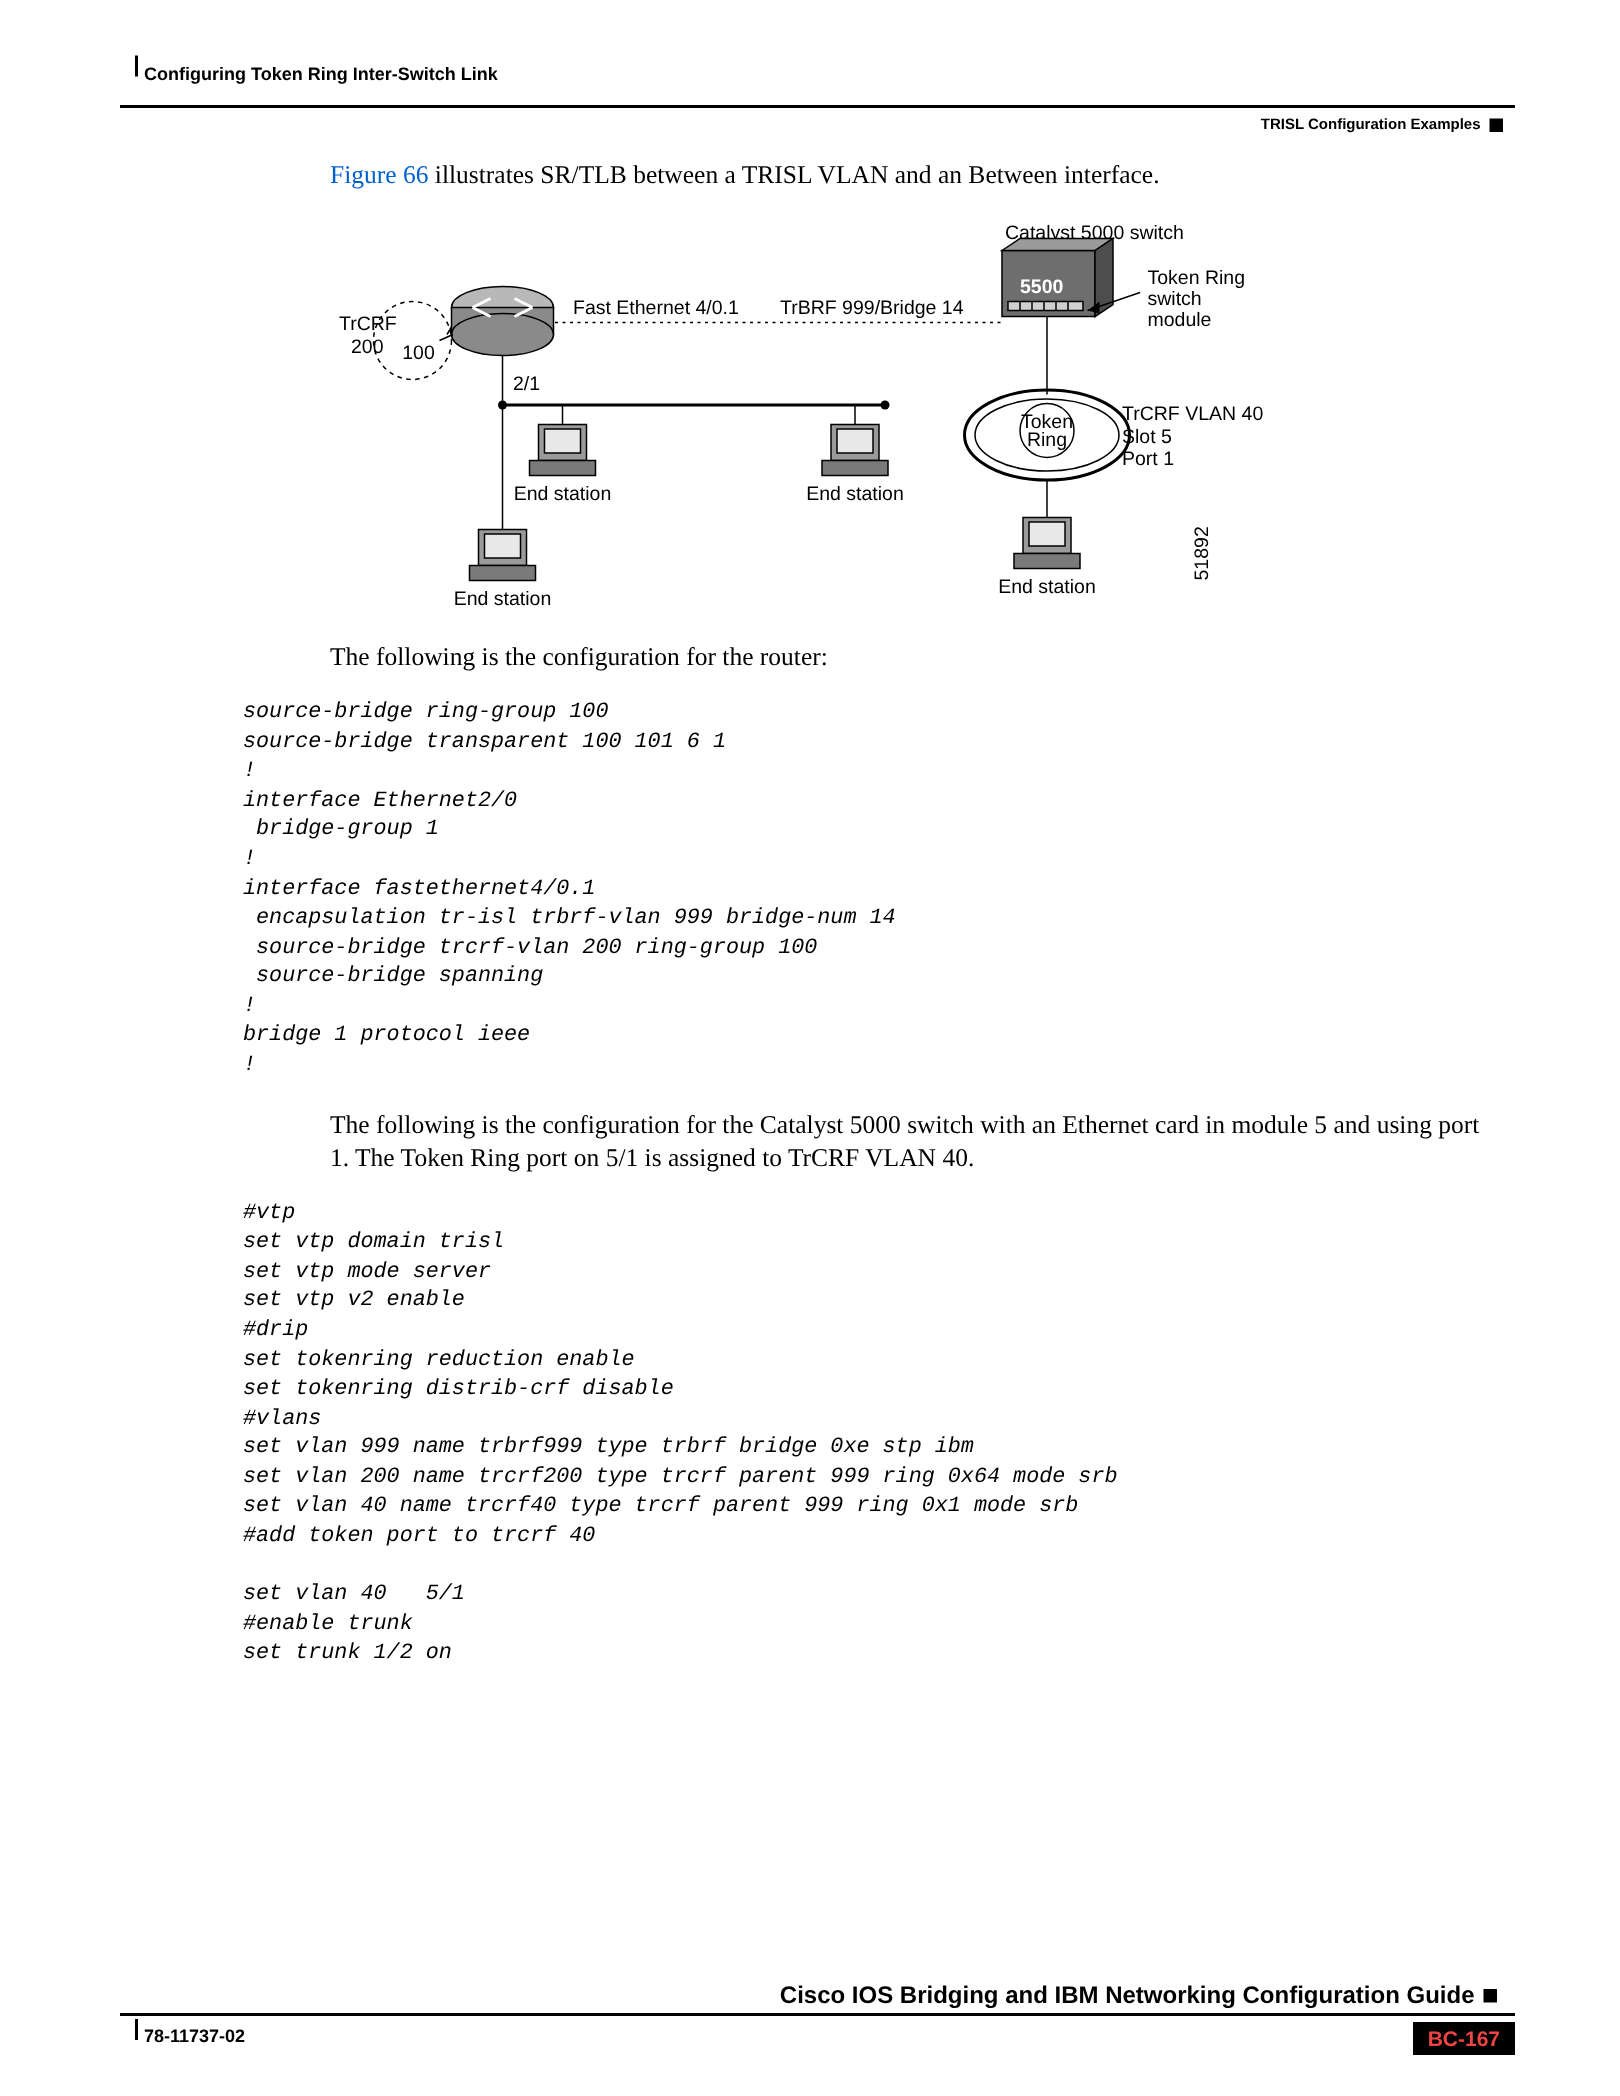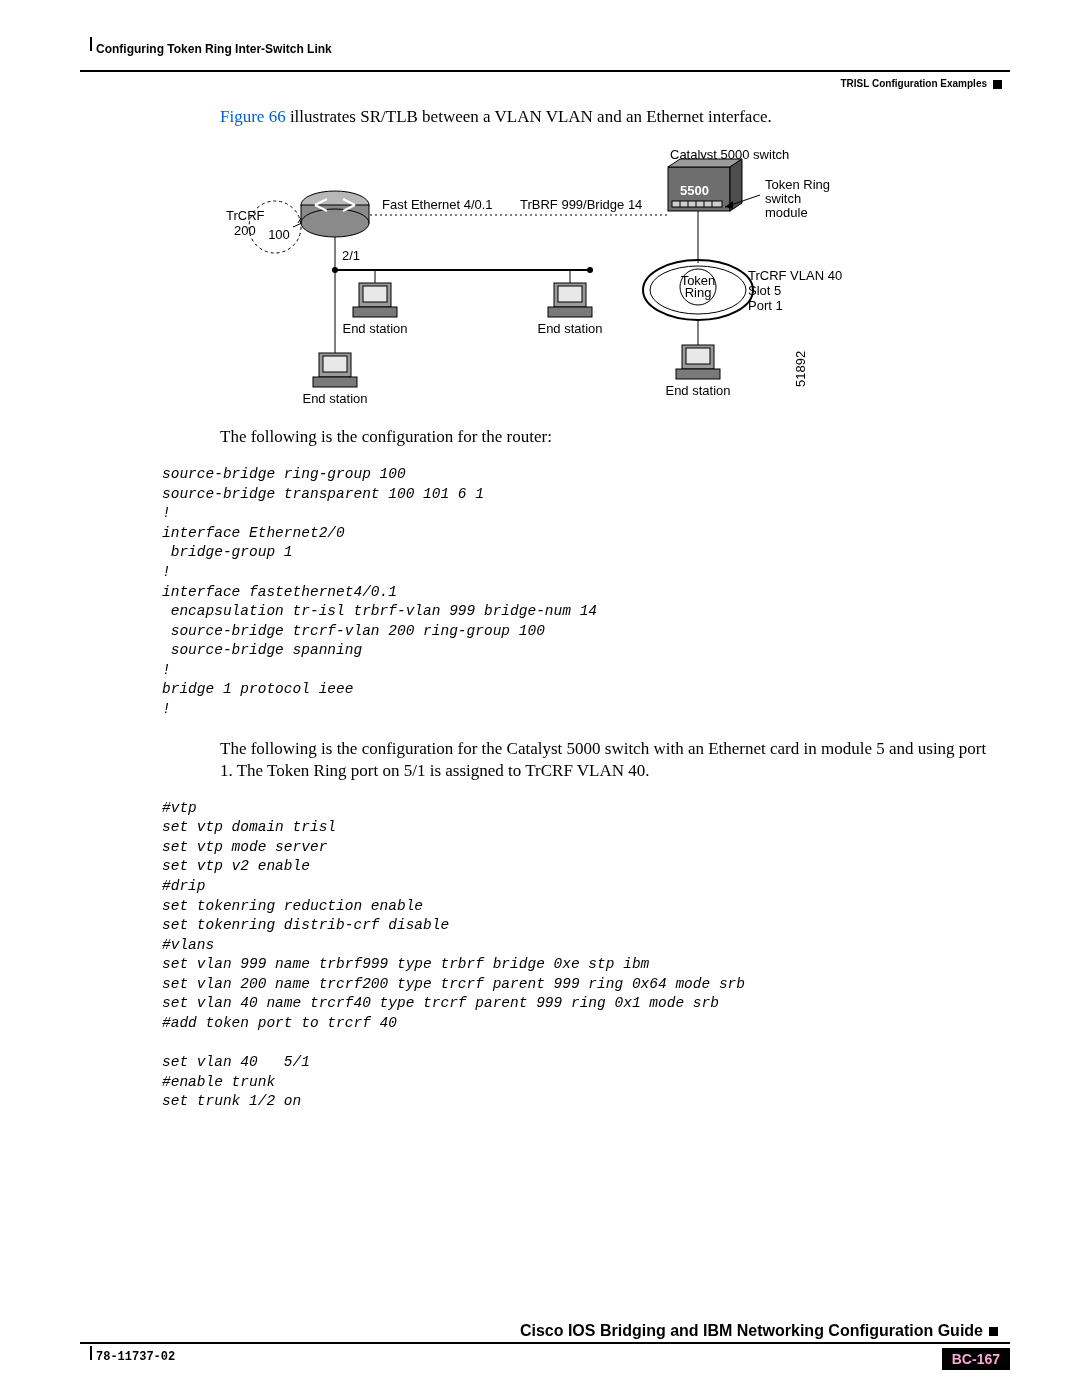--- a/index.html
+++ b/index.html
@@ -112,33 +112,33 @@
   }
   .footer-bottom {
     margin-top: 4px;
     position: relative;
     height: 24px;
   }
   .footer-doc {
     position: absolute;
     left: 16px;
     top: 2px;
-    font-family: Liberation Mono, monospace;
+    font-family: Liberation Sans, sans-serif;
     font-weight: bold;
     font-size: 12px;
   }
   .footer-doc-seg {
     position:absolute;left:0;top:-2px;width:10px;height:14px;border-right:2px solid #000;
   }
   .page-num {
     position: absolute;
     right: 0;
     top: 0;
     background: #000;
-    color: #f9a8d4;
+    color: #ef4444;
     font-family: Arial, Helvetica, sans-serif;
     font-weight: bold;
     font-size: 14px;
     padding: 3px 10px;
   }
   
   .dlabel {
     font-family: Arial, Helvetica, sans-serif;
     font-size: 13px;
   }
@@ -151,21 +151,21 @@
   <div class="header">
     <div class="header-rule-seg"></div>
     <div class="header-left">Configuring Token Ring Inter-Switch Link</div>
   </div>
   <div class="subheader">
     <span>TRISL Configuration Examples</span><span class="sq"></span>
   </div>
 
 
   <p class="body-text">
-    <span class="fig-ref">Figure 66</span><span> illustrates SR/TLB between a VLAN VLAN and an Ethernet interface.</span>
+    <span class="fig-ref">Figure 66</span><span> illustrates SR/TLB between a TRISL VLAN and an Between interface.</span>
   </p>
 
 
   <div class="diagram">
     <svg width="640" height="260" viewBox="0 0 640 260">
 
       <circle cx="55" cy="82" r="26" fill="none" stroke="#000" stroke-dasharray="3,3"></circle>
       <text x="6" y="75" class="dlabel">TrCRF</text>
       <text x="14" y="90" class="dlabel">200</text>
       <text x="59" y="94" class="dlabel" text-anchor="middle">100</text>

